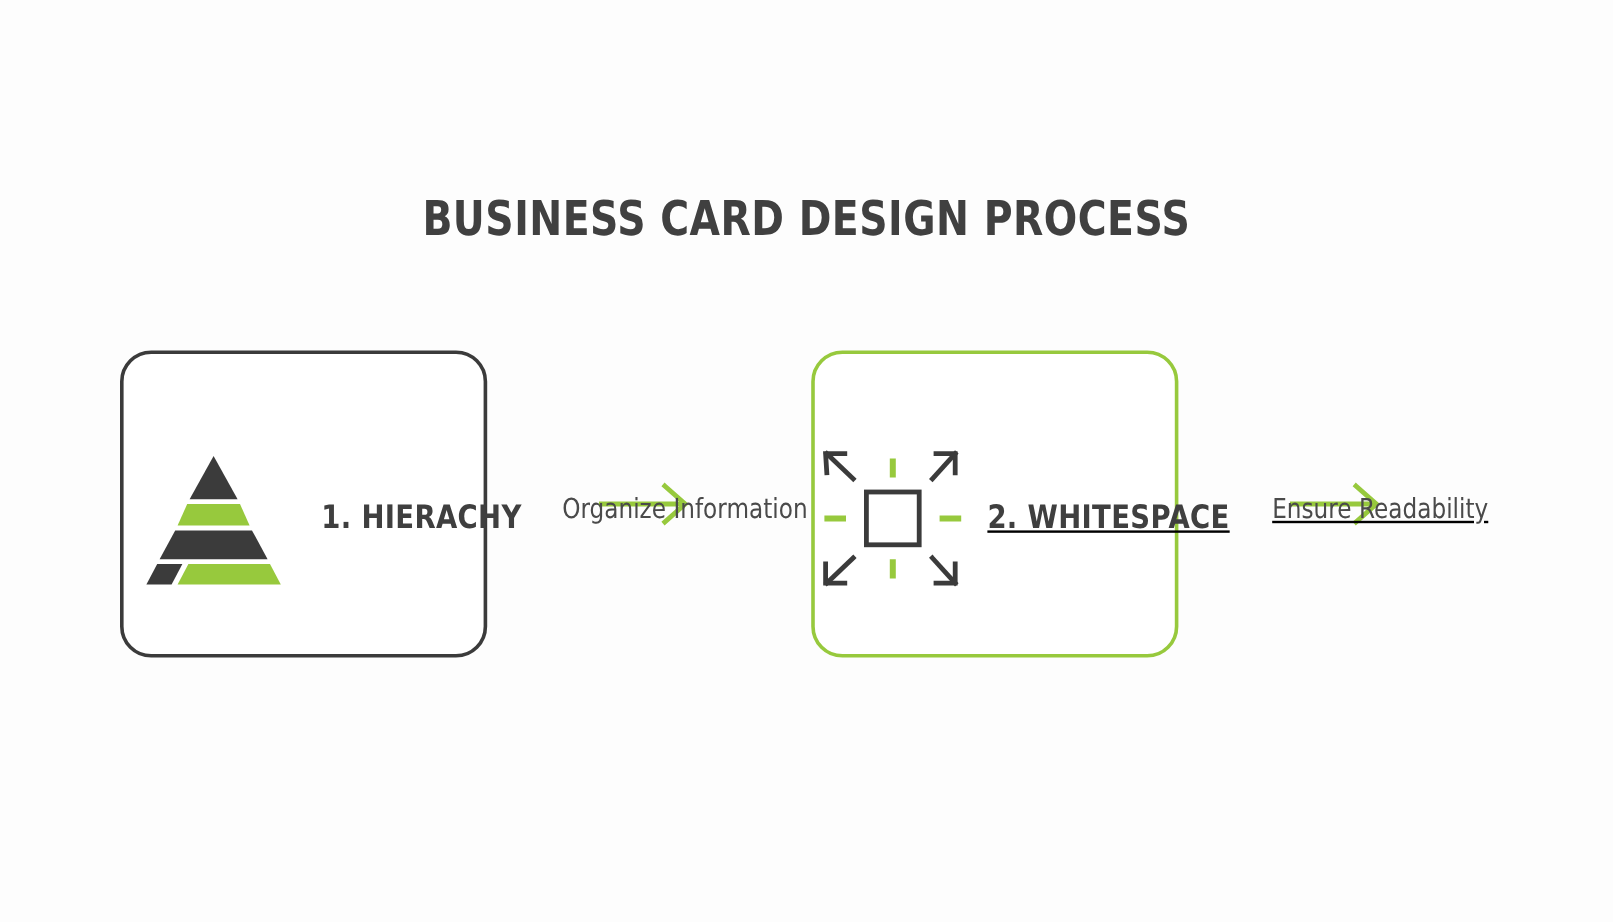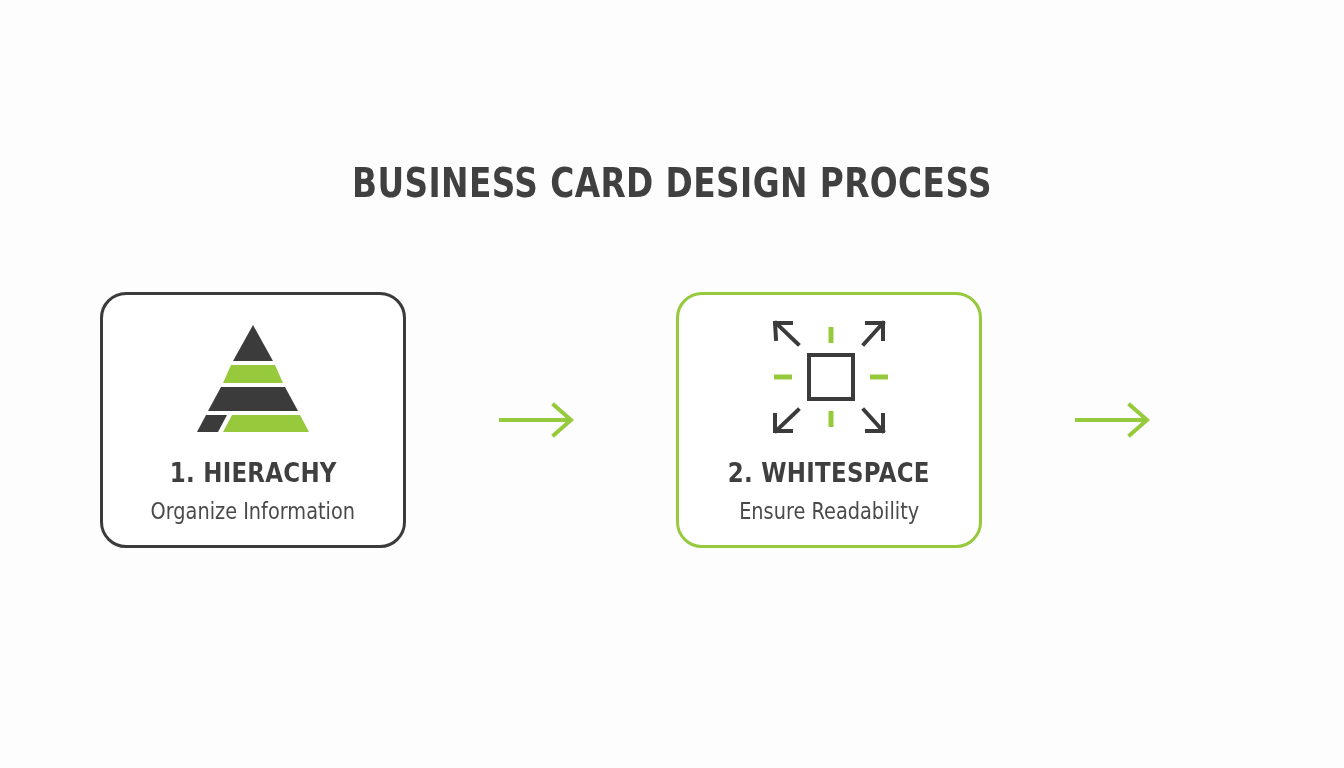--- a/index.html
+++ b/index.html
@@ -55,27 +55,28 @@
   }
 
   .card {
     width: 306px;
     height: 256px;
     box-sizing: border-box;
     border: 3px solid #3b3b3b;
     border-radius: 26px;
     background: #ffffff;
     display: flex;
-    flex-direction: column;
+    flex-direction: row;
     align-items: center;
     position: relative;
     flex: 0 0 auto;
   }
   .card.accent {
     border-color: #97c93d;
+    text-decoration: underline;
   }
 
   .card-icon {
     margin-top: 24px;
     height: 116px;
     width: 160px;
     display: flex;
     align-items: center;
     justify-content: center;
   }

